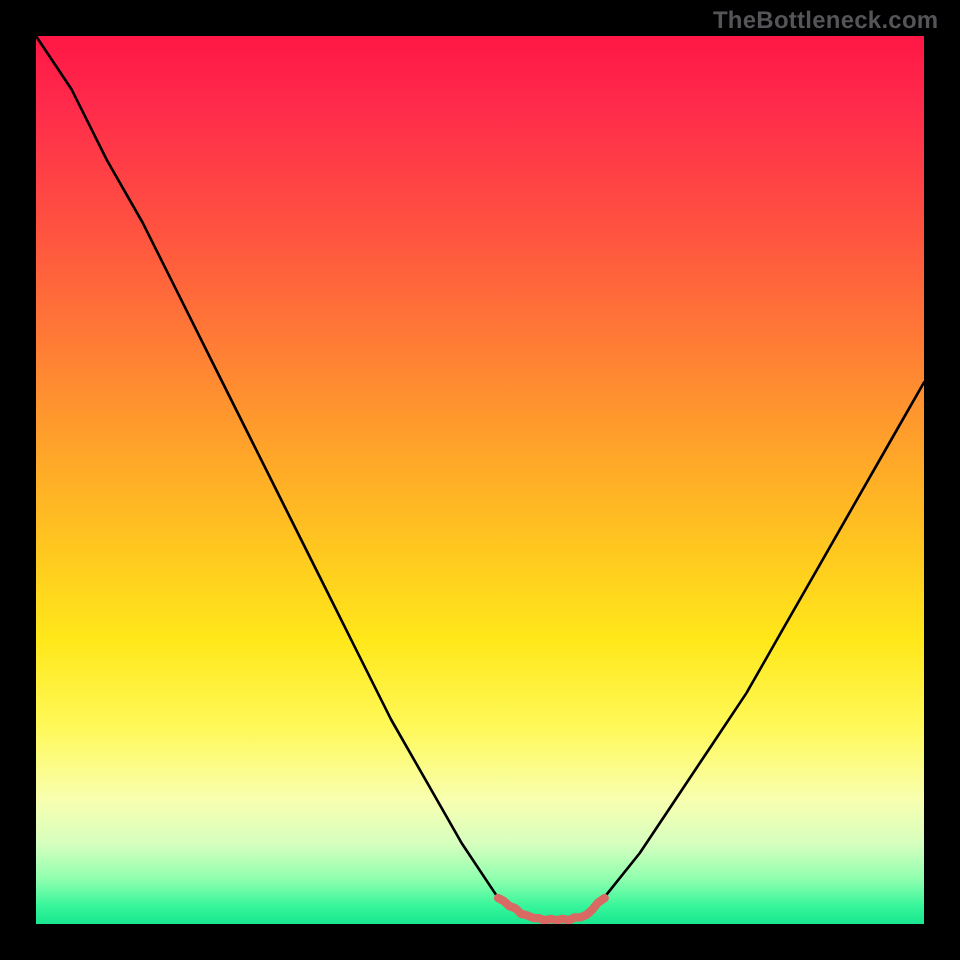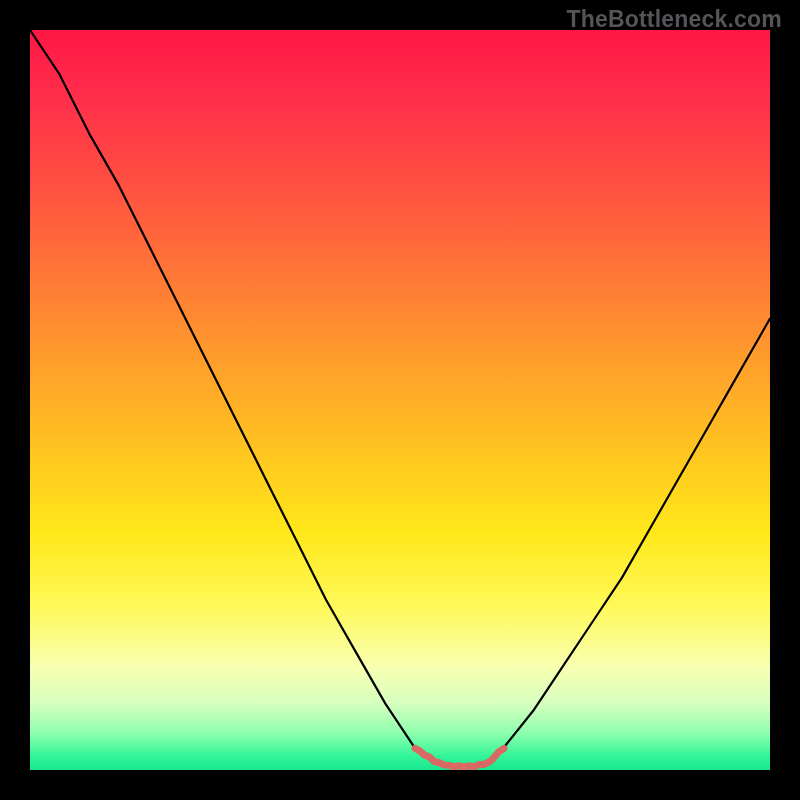--- a/index.html
+++ b/index.html
@@ -15,21 +15,21 @@
     position: relative;
     width: 800px;
     height: 800px;
     background: #000;
   }
   .watermark {
     position: absolute;
     top: 6px;
     right: 18px;
     color: #555559;
-    font-size: 23px;
+    font-size: 20px;
     font-weight: 600;
     letter-spacing: 0.2px;
     z-index: 3;
   }
   .plot {
     position: absolute;
     left: 30px;
     top: 30px;
     width: 740px;
     height: 740px;

